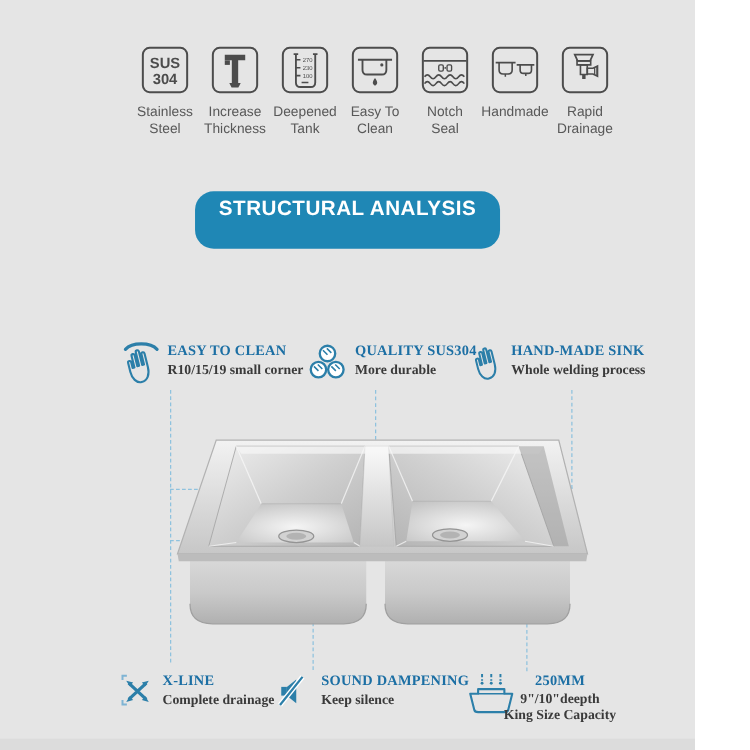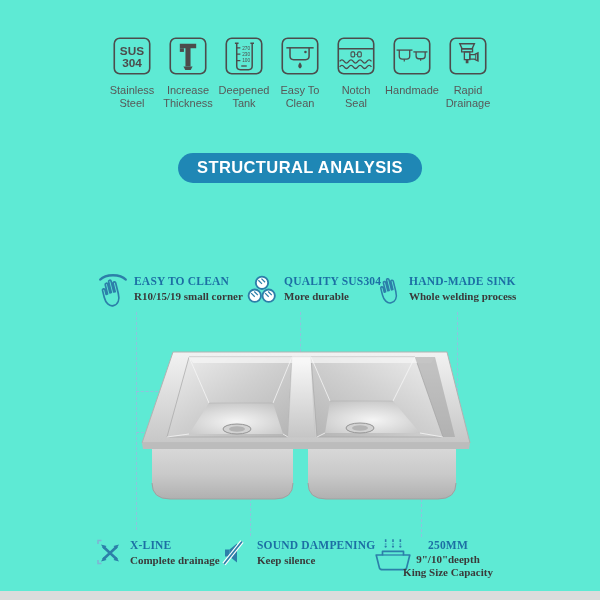--- a/index.html
+++ b/index.html
@@ -1,27 +1,27 @@
 <!DOCTYPE html>
 <html><head>
 <meta charset="utf-8">
 <style>
   html,body{margin:0;padding:0;background:#fff;}
-  .stage{position:relative;width:600px;height:600px;background:#5eead4;overflow:hidden;
+  .stage{position:relative;width:556px;height:600px;background:#e5e5e5;overflow:hidden;
          font-family:"Liberation Sans",sans-serif;}
   
   .features{position:absolute;top:36px;left:0;width:600px;display:flex;justify-content:center;gap:3px;}
   .feature{width:53px;display:flex;flex-direction:column;align-items:center;}
   .fi{width:42px;height:40px;display:block;}
   .fi *{vector-effect:non-scaling-stroke;}
   .flabel{margin-top:8px;font-size:11px;line-height:13px;color:#585858;text-align:center;}
   
   .banner{position:absolute;top:153px;left:50%;transform:translateX(-50%);
           background:#1f87b5;color:#fff;font-weight:bold;font-size:16.5px;letter-spacing:.4px;
-          padding:5px 19px 6px;border-radius:15px;white-space:nowrap;}
+          padding:5px 19px 22px;border-radius:15px;white-space:nowrap;}
   .desc{position:absolute;left:0;width:600px;text-align:center;font-size:12.5px;color:#4a4a4a;}
   .desc.l1{top:197px;} .desc.l2{top:219px;}
   
   .co-icon{position:absolute;display:block;}
   .co-text{position:absolute;font-family:"Liberation Serif",serif;}
   .co-title{font-weight:bold;font-size:11.5px;color:#1c6fa4;letter-spacing:.2px;}
   .co-sub{font-size:11px;color:#3a3a3a;margin-top:3px;font-weight:bold;}
   .co-center{text-align:center;}
   
   .vline{position:absolute;width:0;border-left:1px dashed #8fc2de;}

